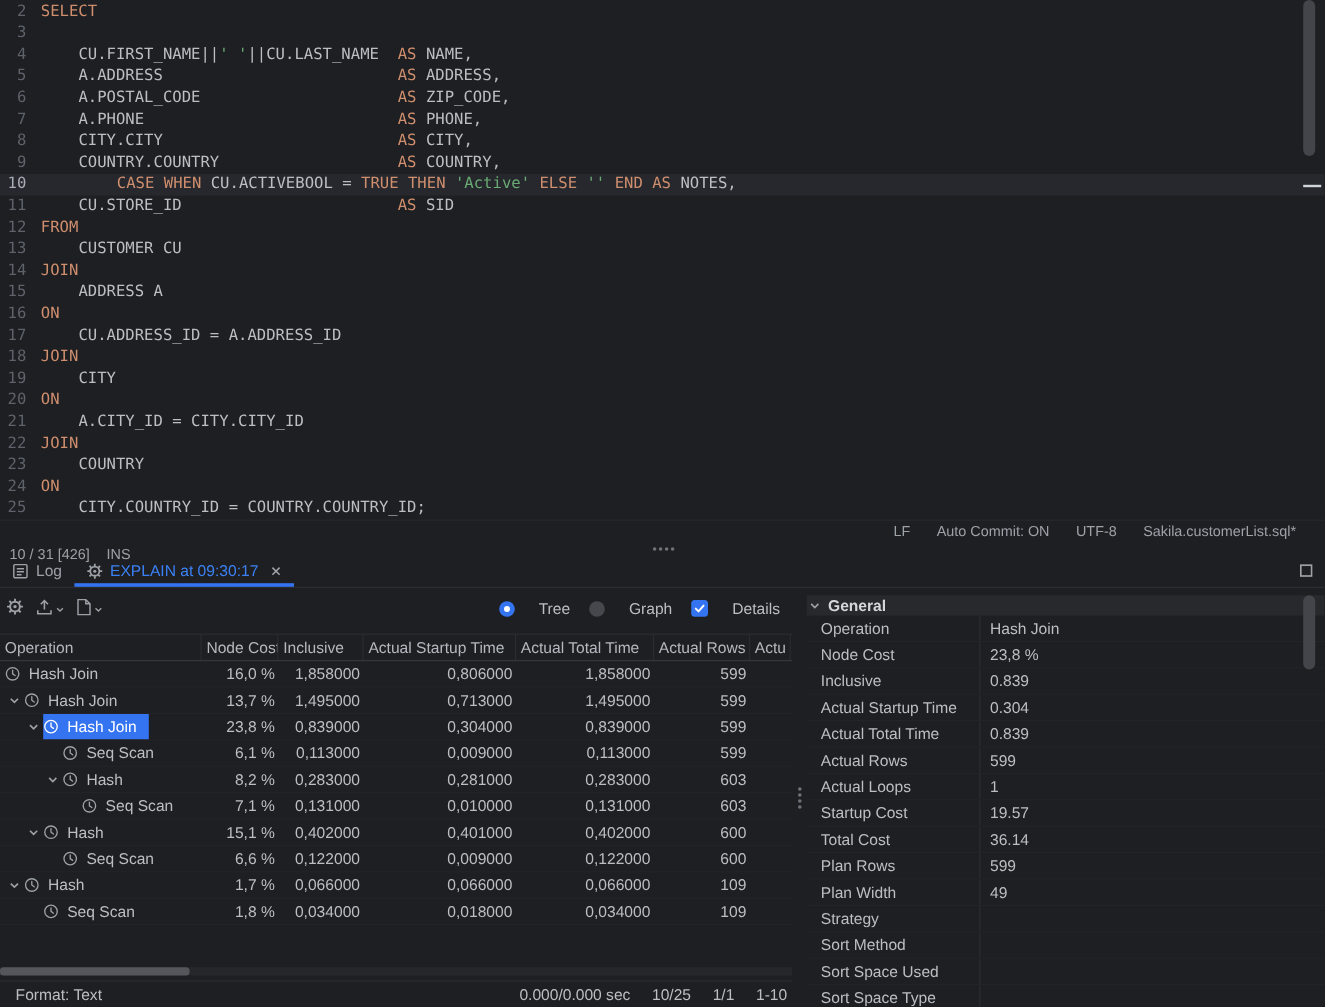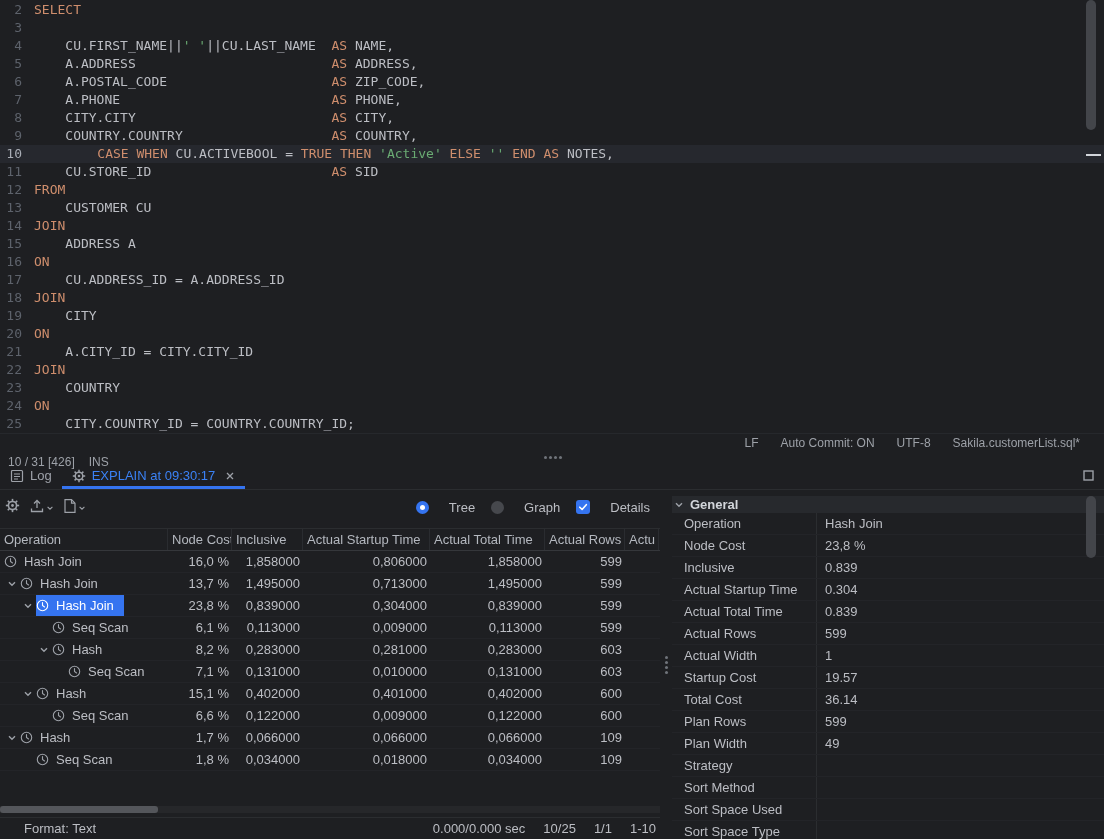--- a/index.html
+++ b/index.html
@@ -75,21 +75,21 @@
   .row-icon { width:16px; flex:none; display:flex; align-items:center; color:#9da1a8; }
   .op-label { padding-left:4px; }
   .pt-row.selected .op-chip { background:#3574f0; color:#ffffff; }
   .pt-row.selected .op-chip .row-icon { color:#ffffff; }
   .pt-val { text-align:right; padding-right:3px; white-space:nowrap; }
 
   .pt-filler { flex:1; position:relative; min-height:0; }
   .hscroll { position:absolute; left:0; right:0; bottom:4px; height:7px; background:#26272a; }
   .hscroll .thumb { width:158px; height:7px; background:#54565b; border-radius:3px; }
 
-  .left-statusbar { height:22px; flex:none; display:flex; align-items:center; border-top:1px solid #2b2d30; padding:0 4px 0 24px; color:#bcbec4; }
+  .left-statusbar { height:22px; flex:none; display:flex; align-items:center; border-top:1px solid #2b2d30; padding:0 4px 0 13px; color:#bcbec4; }
   .lsb-right { margin-left:auto; display:flex; gap:18px; }
 
   
   .vsplitter { width:12px; flex:none; display:flex; align-items:center; justify-content:center; }
   .vgrip { width:3px; height:3px; border-radius:50%; background:#6f737a; box-shadow:0 5px 0 #6f737a,0 10px 0 #6f737a,0 15px 0 #6f737a; transform:translateY(-7px); }
 
   
   .right-pane { flex:1; position:relative; min-width:0; overflow:hidden; }
   .props-header { margin-top:6px; height:17px; display:flex; align-items:center; gap:6px; padding-left:2px; background:#27292d; color:#d3d6db; font-weight:bold;text-align:center; }
   .props-header .ticon { display:flex; align-items:center; color:#9da1a8; }
@@ -552,21 +552,21 @@
             </div>
             <div class="prop-row">
               <div class="prop-label">Actual Total Time</div>
               <div class="prop-value">0.839</div>
             </div>
             <div class="prop-row">
               <div class="prop-label">Actual Rows</div>
               <div class="prop-value">599</div>
             </div>
             <div class="prop-row">
-              <div class="prop-label">Actual Width</div>
+              <div class="prop-label">Actual Loops</div>
               <div class="prop-value">1</div>
             </div>
             <div class="prop-row">
               <div class="prop-label">Startup Cost</div>
               <div class="prop-value">19.57</div>
             </div>
             <div class="prop-row">
               <div class="prop-label">Total Cost</div>
               <div class="prop-value">36.14</div>
             </div>

